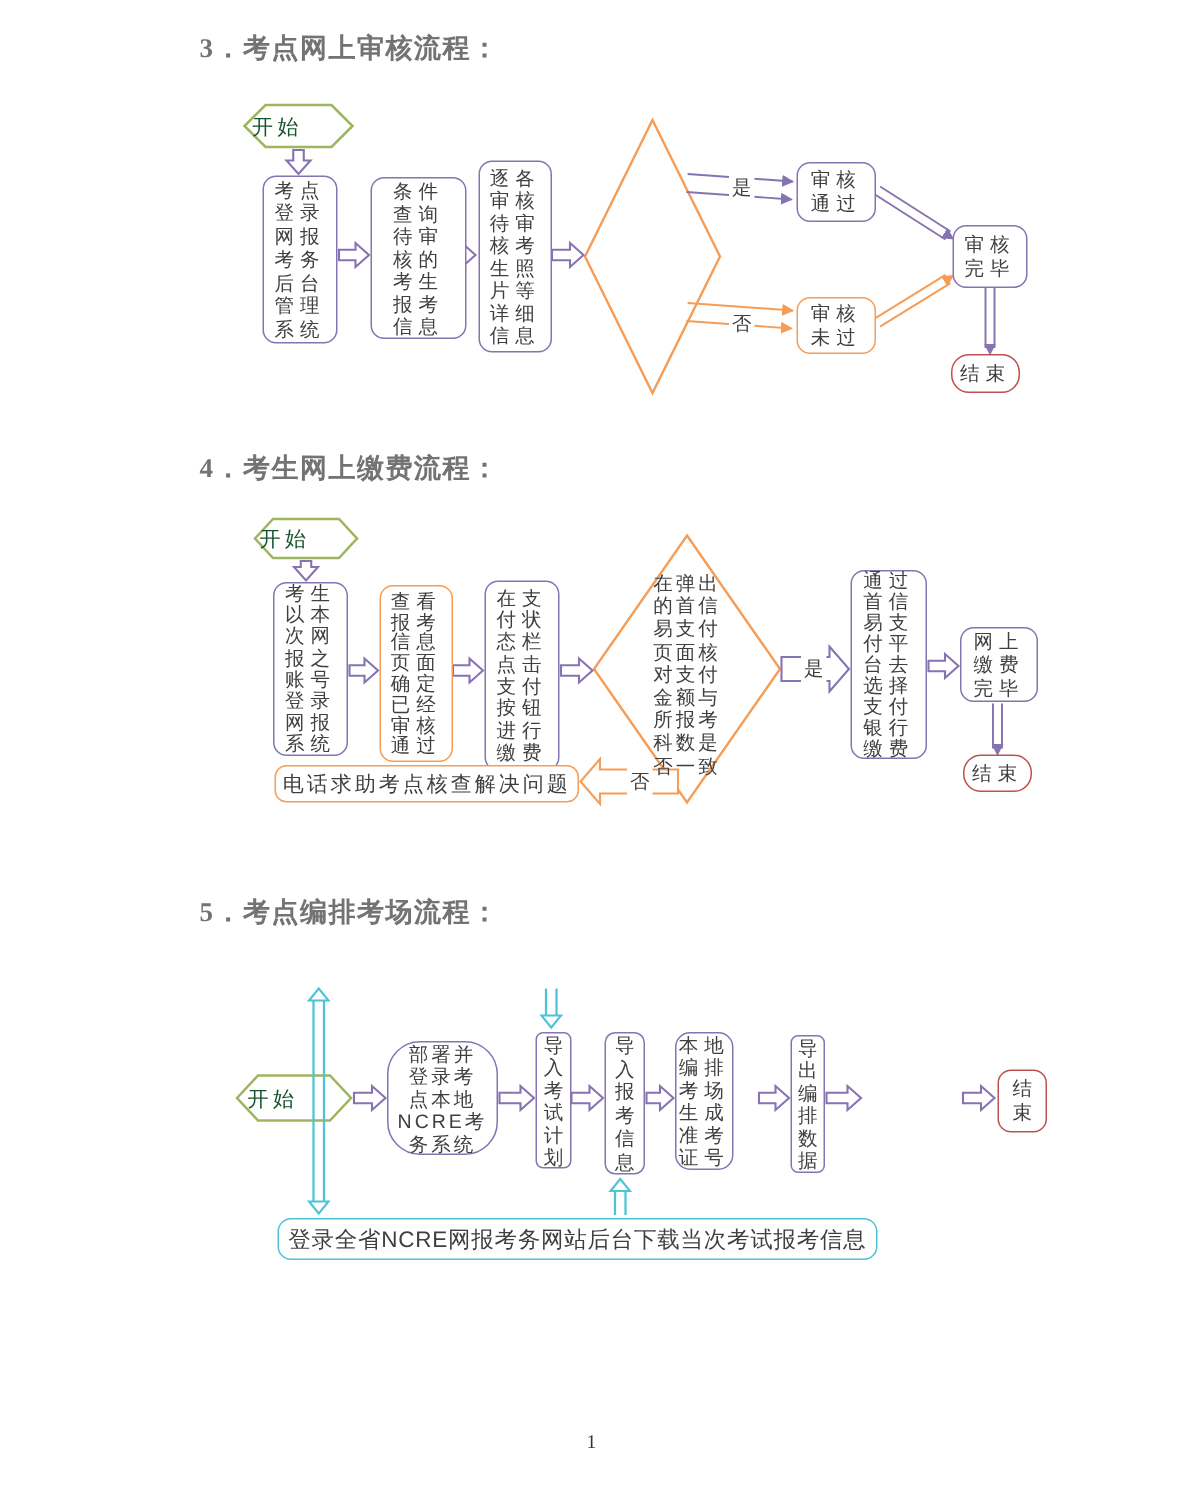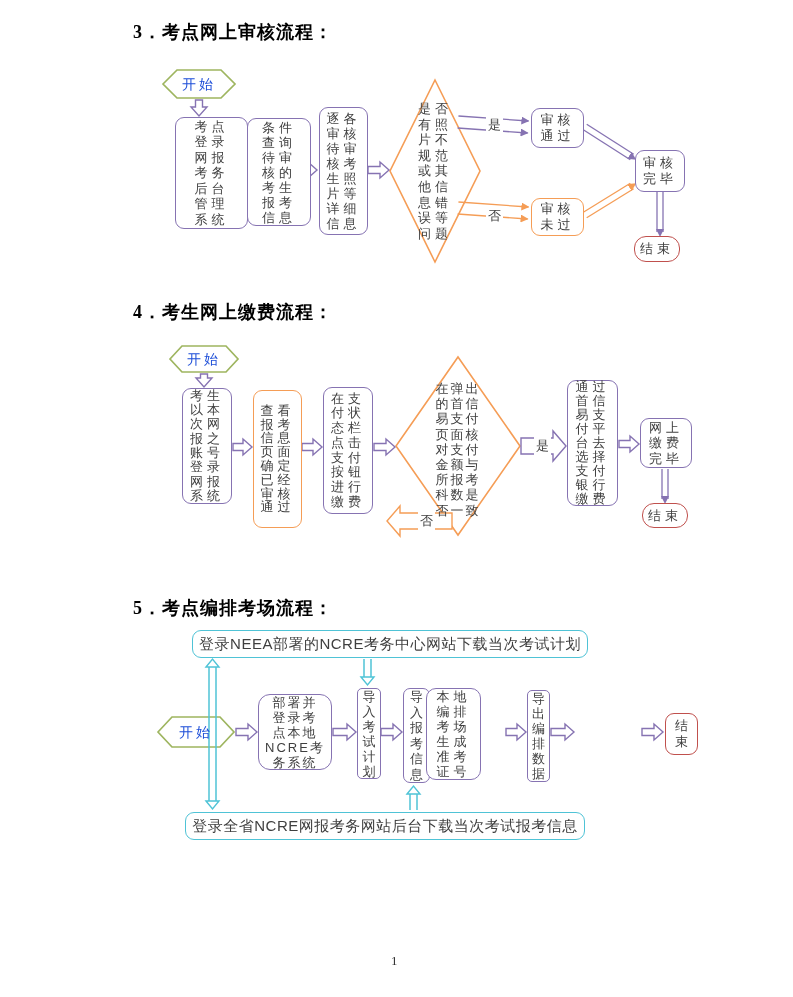--- a/index.html
+++ b/index.html
@@ -1,27 +1,27 @@
 <!DOCTYPE html>
 <html><head>
 <meta charset="utf-8">
 <style>
   html,body{margin:0;padding:0;background:#fff;}
   .page{position:relative;width:793px;height:997px;background:#fff;margin:0 auto;overflow:hidden;
         font-family:"Liberation Sans",sans-serif;}
   .layer{position:absolute;left:0;top:0;z-index:1;}
   .h{position:absolute;font-family:"Liberation Serif",serif;font-weight:bold;font-size:18px;
-     color:#000000;letter-spacing:1px;z-index:2;white-space:nowrap;}
+     color:#737373;letter-spacing:1px;z-index:2;white-space:nowrap;}
   .bx{position:absolute;display:flex;align-items:center;justify-content:center;text-align:center;
       white-space:pre-line;border:1.6px solid #8673B2;border-radius:9px;background:#fff;
       font-size:13px;color:#3f3f3f;z-index:2;box-sizing:border-box;}
   .p{border-color:#8673B2;} .o{border-color:#F59D56;} .cy{border-color:#4FC3D6;} .r{border-color:#C0504D;}
   .ls2{letter-spacing:4px;} .ls3{letter-spacing:2px;}
   .dtx{position:absolute;text-align:center;white-space:pre-line;font-size:13px;color:#3f3f3f;z-index:2;letter-spacing:4px;}
-  .hxl{position:absolute;text-align:center;font-size:14px;color:#1d4ed8;letter-spacing:3px;z-index:2;}
+  .hxl{position:absolute;text-align:left;font-size:14px;color:#14532d;letter-spacing:3px;z-index:2;}
   .albl{position:absolute;background:#fff;font-size:13px;color:#3f3f3f;padding:0 2px;z-index:3;}
   .wide{font-size:15px;letter-spacing:0.5px;}
   .pn{position:absolute;font-family:"Liberation Serif",serif;font-size:13px;color:#333;z-index:2;}
 </style>
 </head>
 <body>
 
 <div class="page">
 
   <svg class="layer" width="793" height="997" viewBox="0 0 793 997">
@@ -99,21 +99,21 @@
         <g>
           <line x1="410" y1="793" x2="410" y2="810" stroke="#4FC3D6" stroke-width="1.5"></line>
           <line x1="417" y1="793" x2="417" y2="810" stroke="#4FC3D6" stroke-width="1.5"></line>
           <polygon points="407,794 413.5,786 420,794" fill="#fff" stroke="#4FC3D6" stroke-width="1.4"></polygon>
         </g>
       </g>
   </svg>
 
   <div class="h" style="left:133px;top:20px">3．考点网上审核流程：</div>
   <div class="hxl" style="left:168px;top:76px;width:62px">开始</div>
-  <div class="bx p ls2" style="left:175px;top:117px;width:73px;height:112px;line-height:15.5px">考点
+  <div class="bx p ls2" style="left:175px;top:117px;width:50px;height:112px;line-height:15.5px">考点
 登录
 网报
 考务
 后台
 管理
 系统</div>
   <div class="bx p ls2" style="left:247px;top:118px;width:64px;height:108px;line-height:15px">条件
 查询
 待审
 核的
@@ -121,50 +121,41 @@
 报考
 信息</div>
   <div class="bx p ls2" style="left:319px;top:107px;width:49px;height:128px;line-height:15px">逐各
 审核
 待审
 核考
 生照
 片等
 详细
 信息</div>
-  <div class="dtx" style="left:413px;top:101px;width:44px;line-height:15.6px">是否
-有照
-片不
-规范
-或其
-他信
-息错
-误等
-问题</div>
   <div class="albl" style="left:486px;top:116px">是</div>
   <div class="albl" style="left:486px;top:207px">否</div>
   <div class="bx p ls2" style="left:531px;top:108px;width:53px;height:40px;line-height:16px">审核
 通过</div>
   <div class="bx o ls2" style="left:531px;top:198px;width:53px;height:38px;line-height:16px">审核
 未过</div>
   <div class="bx p ls2" style="left:635px;top:150px;width:50px;height:42px;line-height:16px">审核
 完毕</div>
   <div class="bx r ls2" style="left:634px;top:236px;width:46px;height:26px;border-radius:12px">结束</div>
 
   <div class="h" style="left:133px;top:300px">4．考生网上缴费流程：</div>
   <div class="hxl" style="left:173px;top:351px;width:62px">开始</div>
   <div class="bx p ls2" style="left:182px;top:388px;width:50px;height:116px;line-height:14.3px">考生
 以本
 次网
 报之
 账号
 登录
 网报
 系统</div>
-  <div class="bx o ls2" style="left:253px;top:390px;width:49px;height:138px;line-height:13.8px">查看
+  <div class="bx o ls2" style="left:253px;top:390px;width:49px;height:118px;line-height:13.8px">查看
 报考
 信息
 页面
 确定
 已经
 审核
 通过</div>
   <div class="bx p ls2" style="left:323px;top:387px;width:50px;height:127px;line-height:14.7px">在支
 付状
 态栏
@@ -190,42 +181,42 @@
 付平
 台去
 选择
 支付
 银行
 缴费</div>
   <div class="bx p ls2" style="left:640px;top:418px;width:52px;height:50px;line-height:15.5px">网上
 缴费
 完毕</div>
   <div class="bx r ls2" style="left:642px;top:503px;width:46px;height:25px;border-radius:12px">结束</div>
+  <div class="bx o" style="left:183px;top:510px;width:203px;height:25px;border-radius:8px;font-size:14px;letter-spacing:2px">电话求助考点核查解决问题</div>
 
   <div class="h" style="left:133px;top:596px">5．考点编排考场流程：</div>
-  <div class="bx cy wide" style="left:192px;top:630px;width:396px;height:28px">登录NEEA部署的NCRE考务中心网站下载当次考试计划</div>
   <div class="hxl" style="left:165px;top:724px;width:62px">开始</div>
-  <div class="bx p ls3" style="left:258px;top:694px;width:74px;height:76px;line-height:15px;border-radius:12px">部署并
+  <div class="bx p ls3" style="left:258px;top:694px;width:74px;height:76px;line-height:15px;border-radius:22px">部署并
 登录考
 点本地
 NCRE考
 务系统</div>
   <div class="bx p" style="left:357px;top:688px;width:24px;height:91px;line-height:15px;border-radius:5px">导
 入
 考
 试
 计
 划</div>
   <div class="bx p" style="left:403px;top:688px;width:27px;height:95px;line-height:15.5px;border-radius:7px">导
 入
 报
 考
 信
 息</div>
-  <div class="bx p ls2" style="left:426px;top:688px;width:55px;height:92px;line-height:15px;border-radius:10px">本地
+  <div class="bx p ls2" style="left:450px;top:688px;width:39px;height:92px;line-height:15px;border-radius:10px">本地
 编排
 考场
 生成
 准考
 证号</div>
   <div class="bx p" style="left:527px;top:690px;width:23px;height:92px;line-height:15px;border-radius:5px">导
 出
 编
 排
 数

